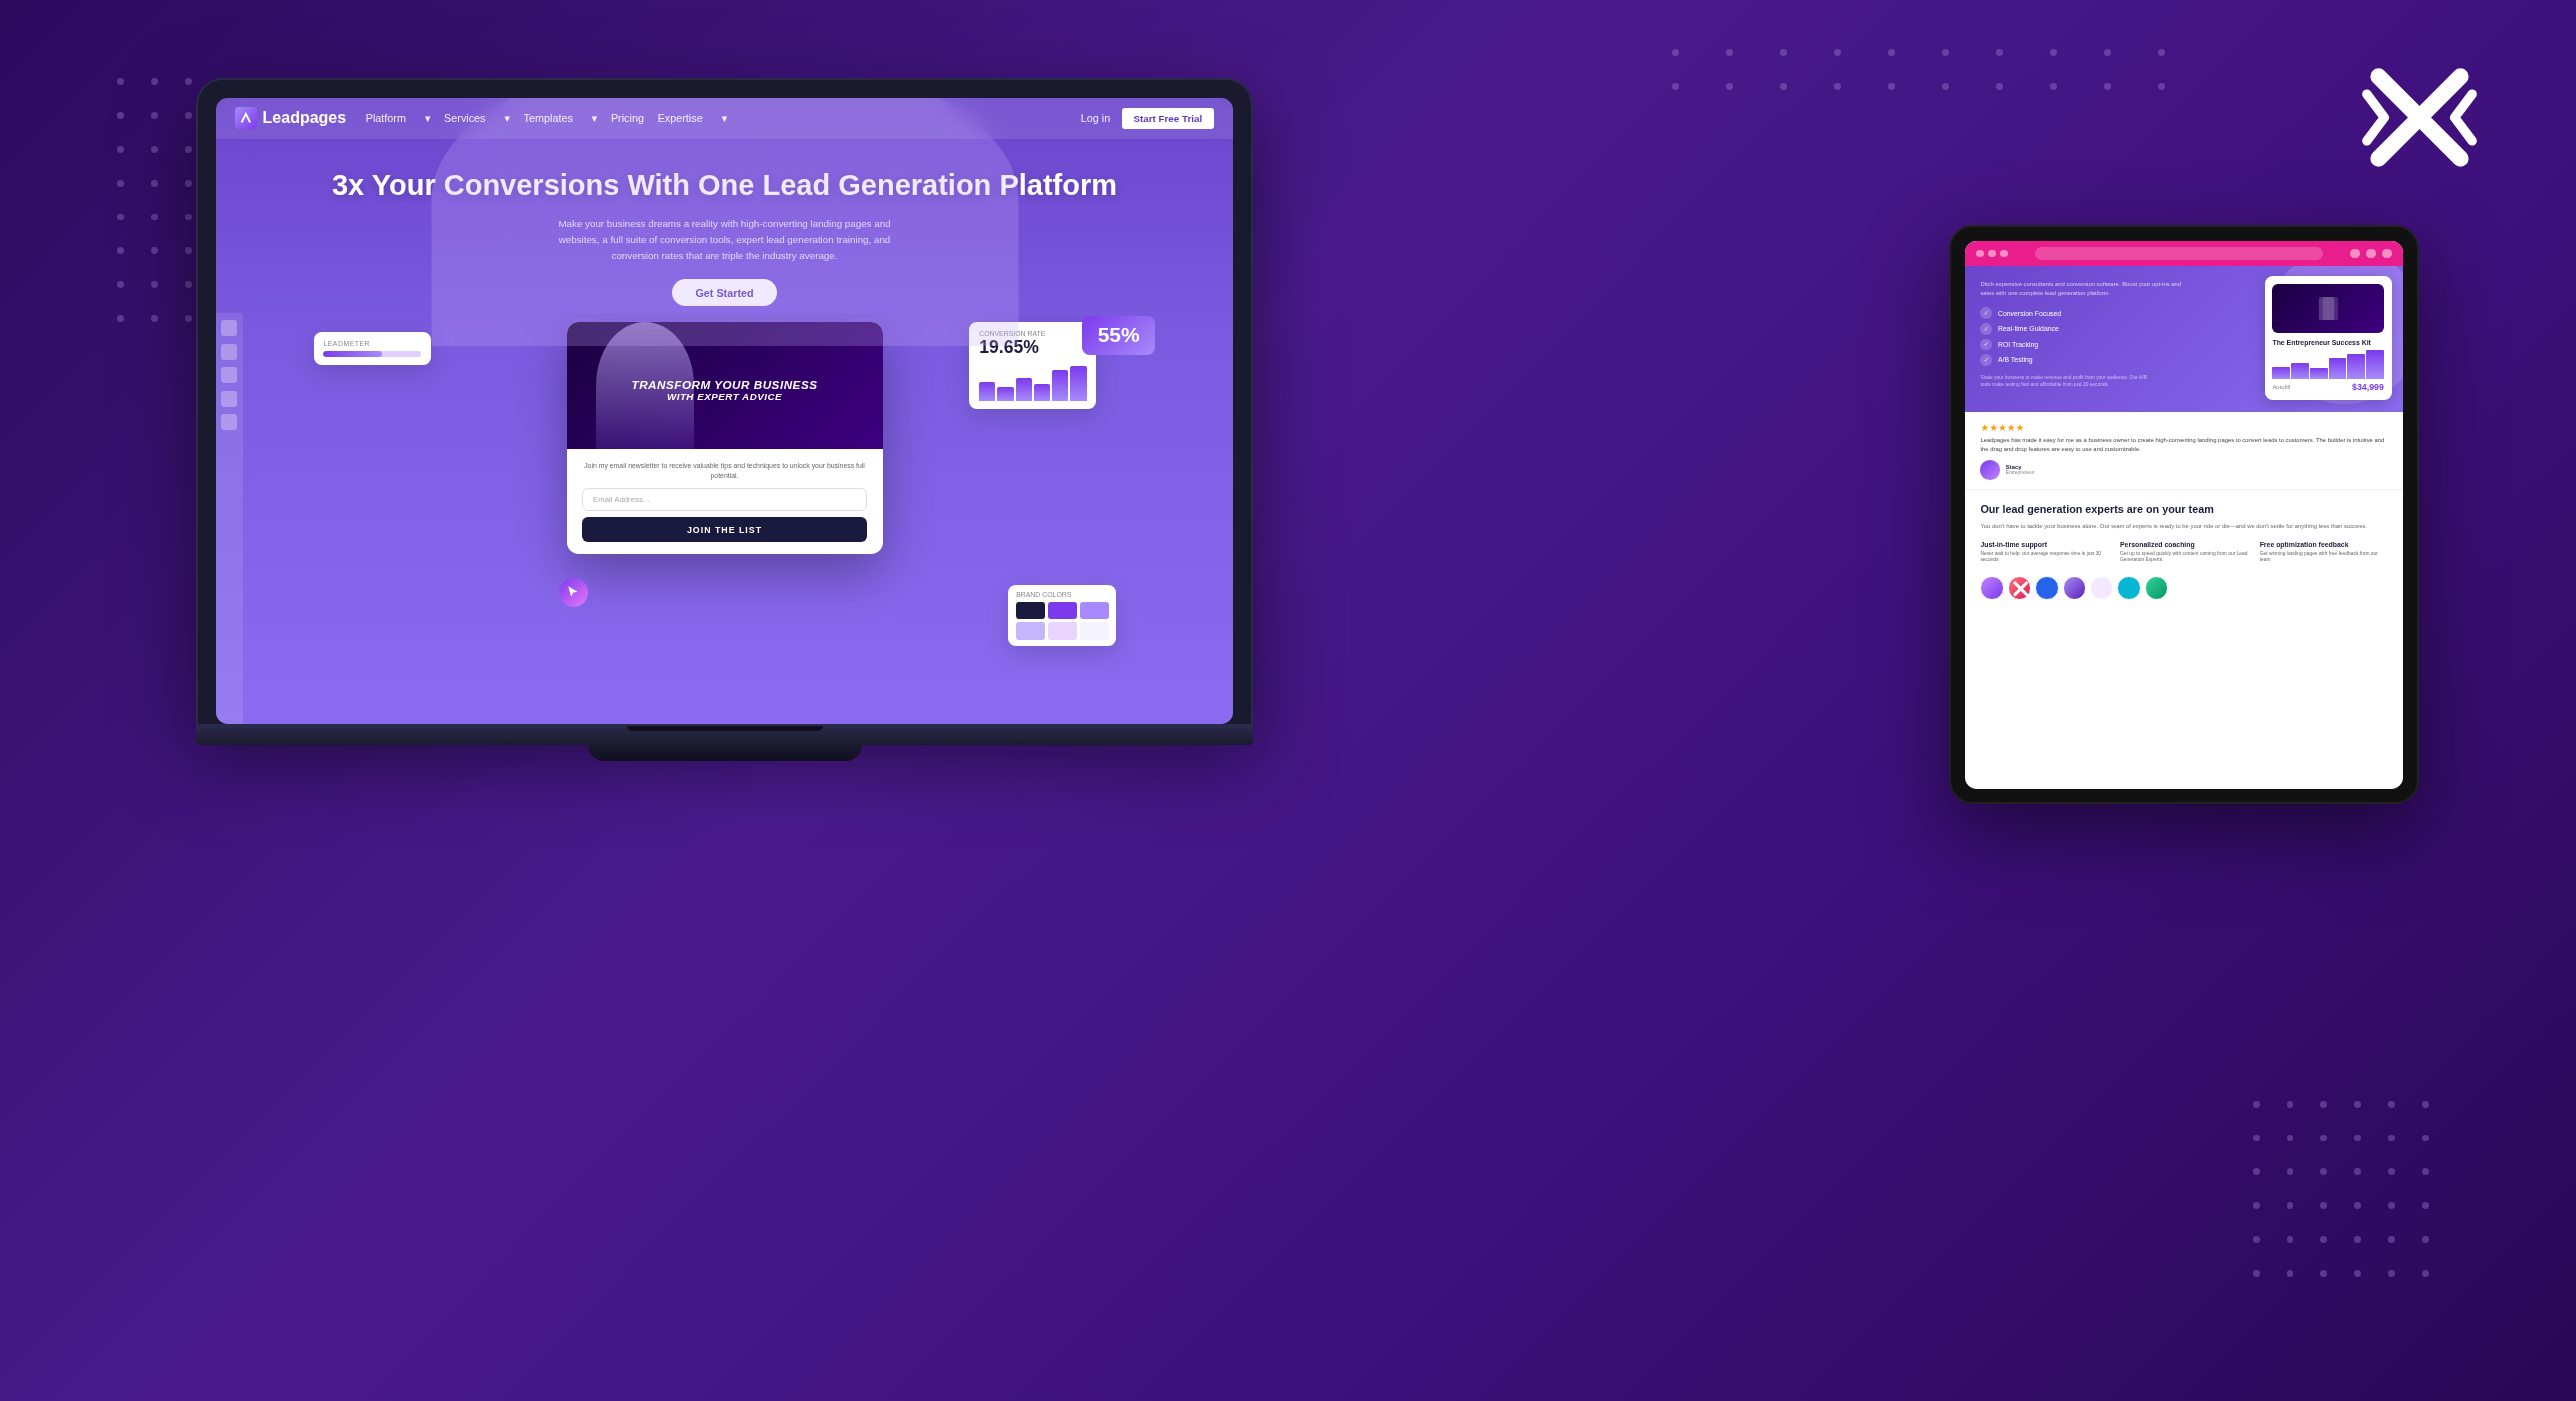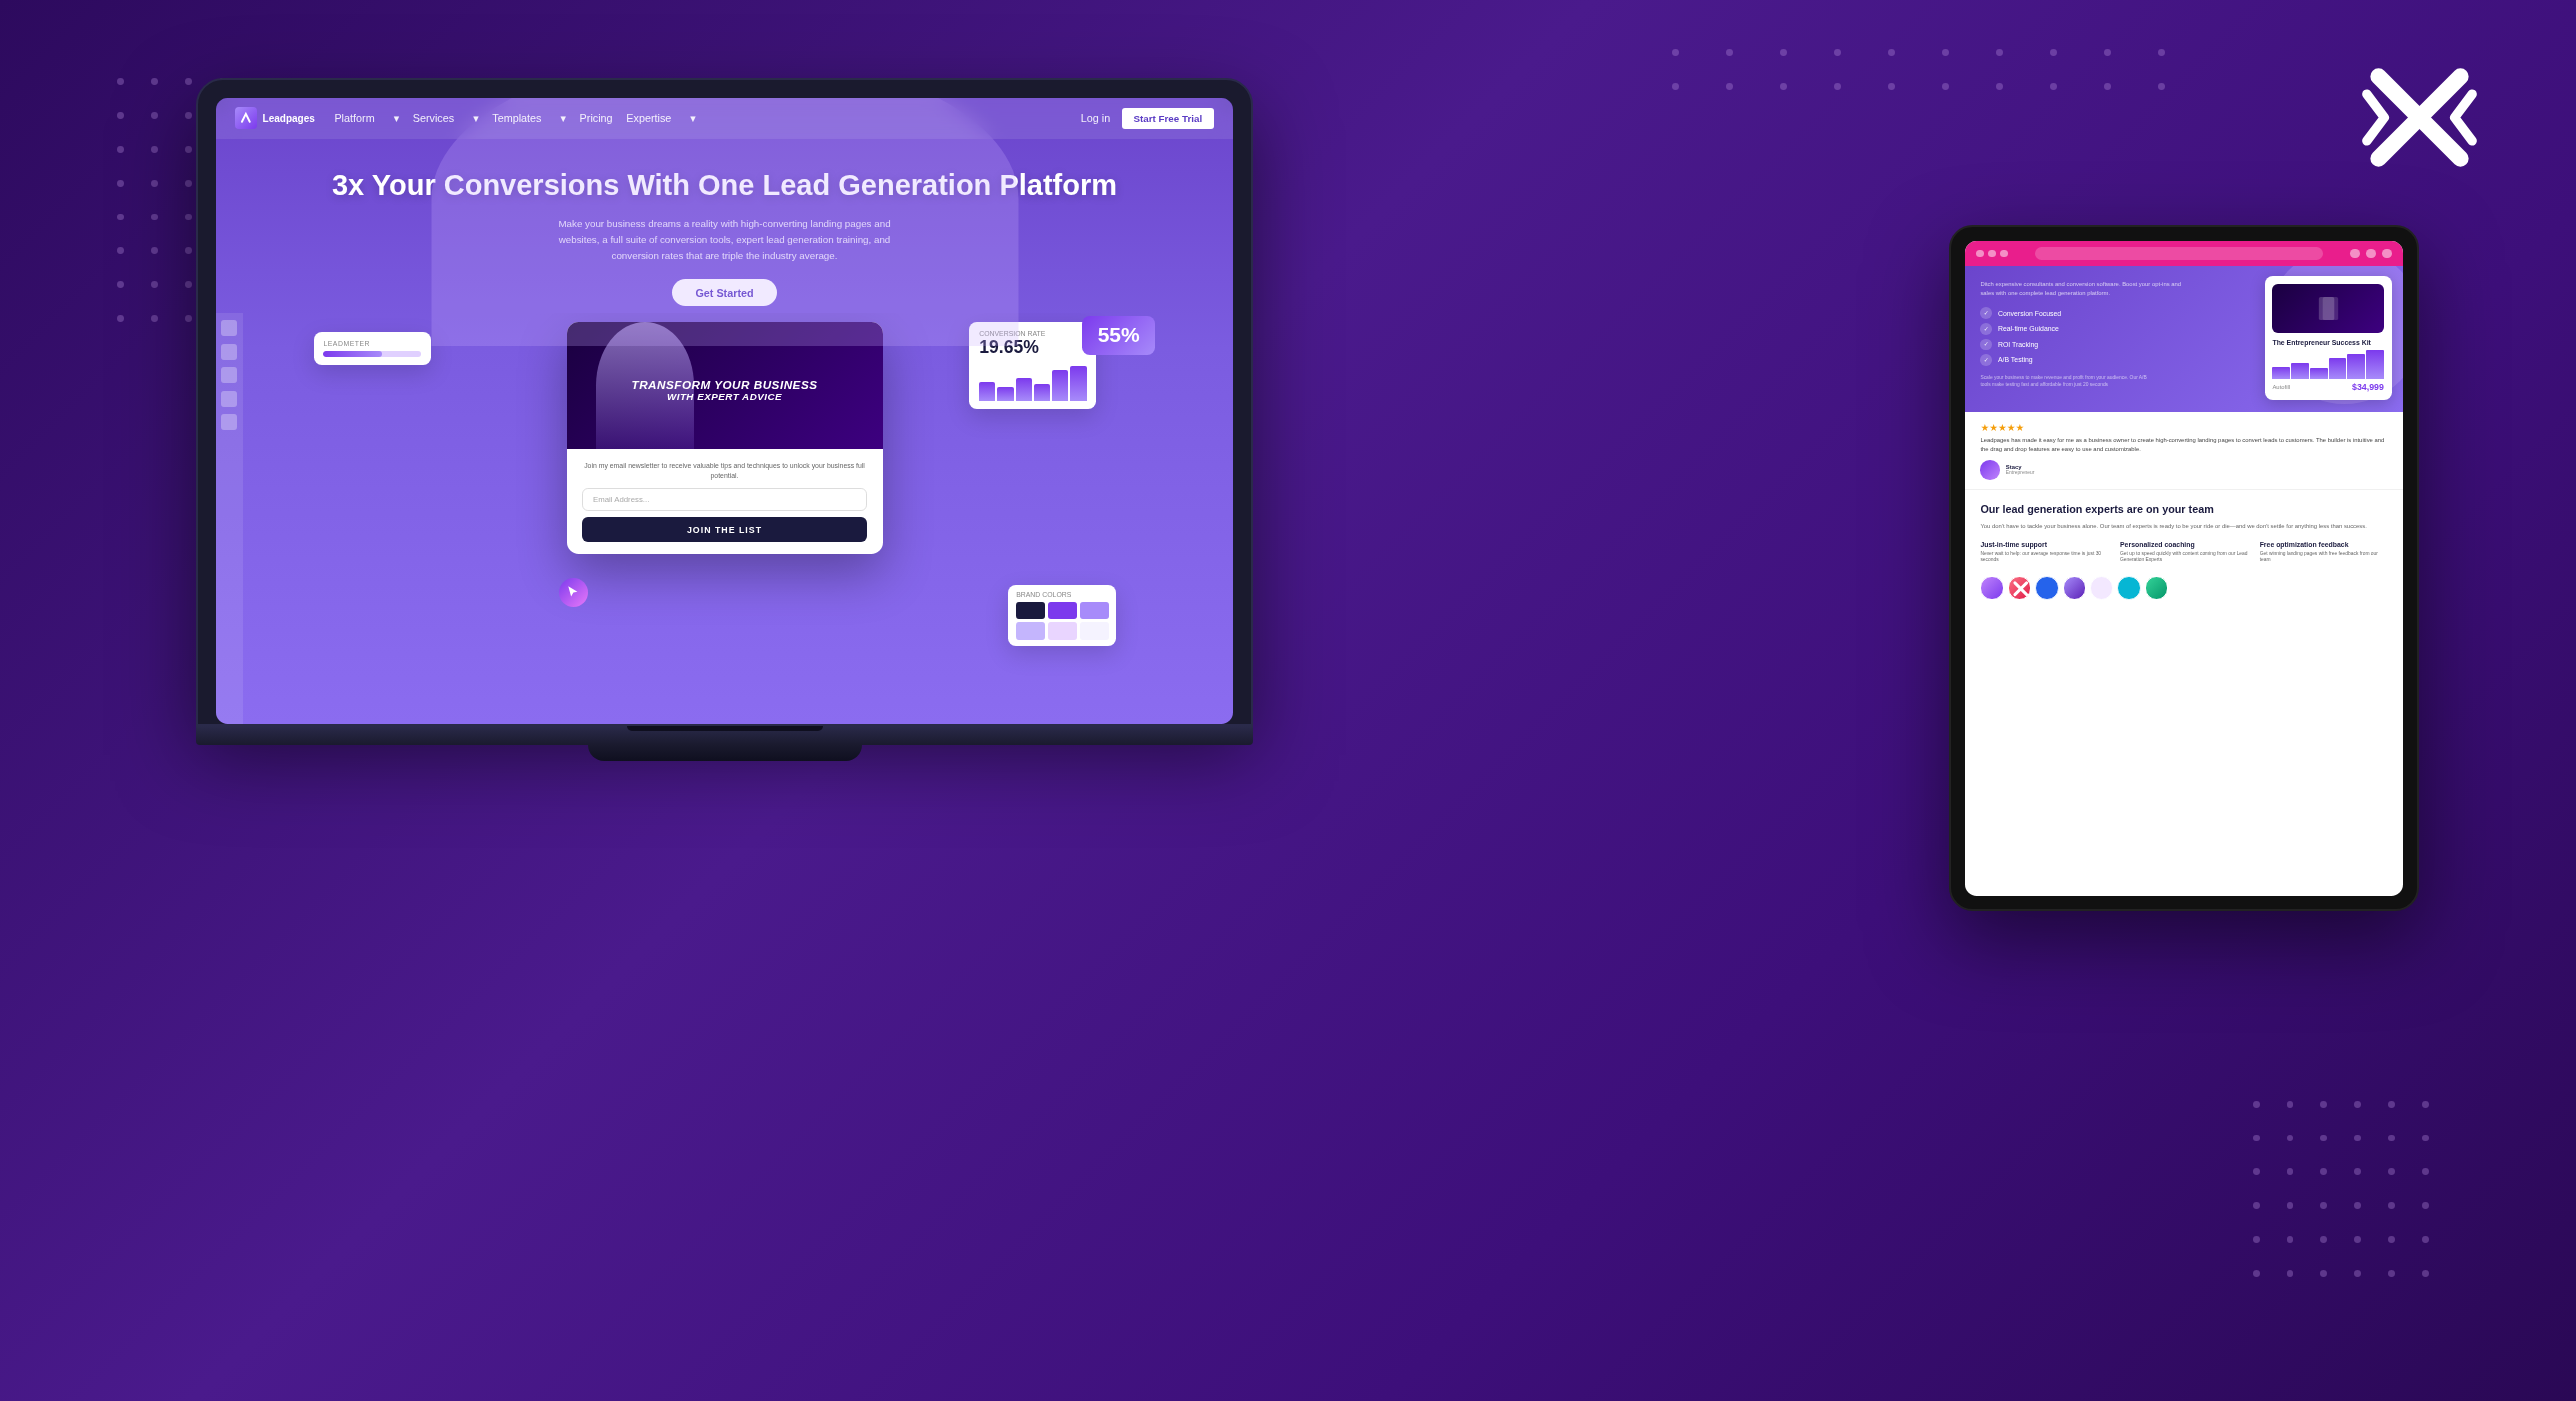--- a/index.html
+++ b/index.html
@@ -61,21 +61,21 @@
       gap: 19.6px;
       position: relative;
       z-index: 10;
     }
 
     .lp-logo {
       display: flex;
       align-items: center;
       gap: 5.9px;
       color: white;
-      font-size: 10px;
+      font-size: 16px;
       font-weight: 700;
     }
 
     .lp-logo-icon {
       width: 21.5px;
       height: 21.5px;
       background: linear-gradient(135deg, #a78bfa, #7c3aed);
       border-radius: 3.9px;
       display: flex;
       align-items: center;
@@ -377,21 +377,21 @@
       border-radius: 23.5px;
       padding: 13.7px;
       box-shadow: 0 29px 78px rgba(0,0,0,0.5);
       border: 2px solid #222;
     }
 
     .tablet-screen {
       background: white;
       border-radius: 11.7px;
       overflow: hidden;
-      height: 655px;
+      height: 548px;
     }
 
     
     .tablet-nav {
       display: flex;
       align-items: center;
       padding: 5.9px 11.7px;
       background: #e91e8c;
       gap: 7.8px;
     }

